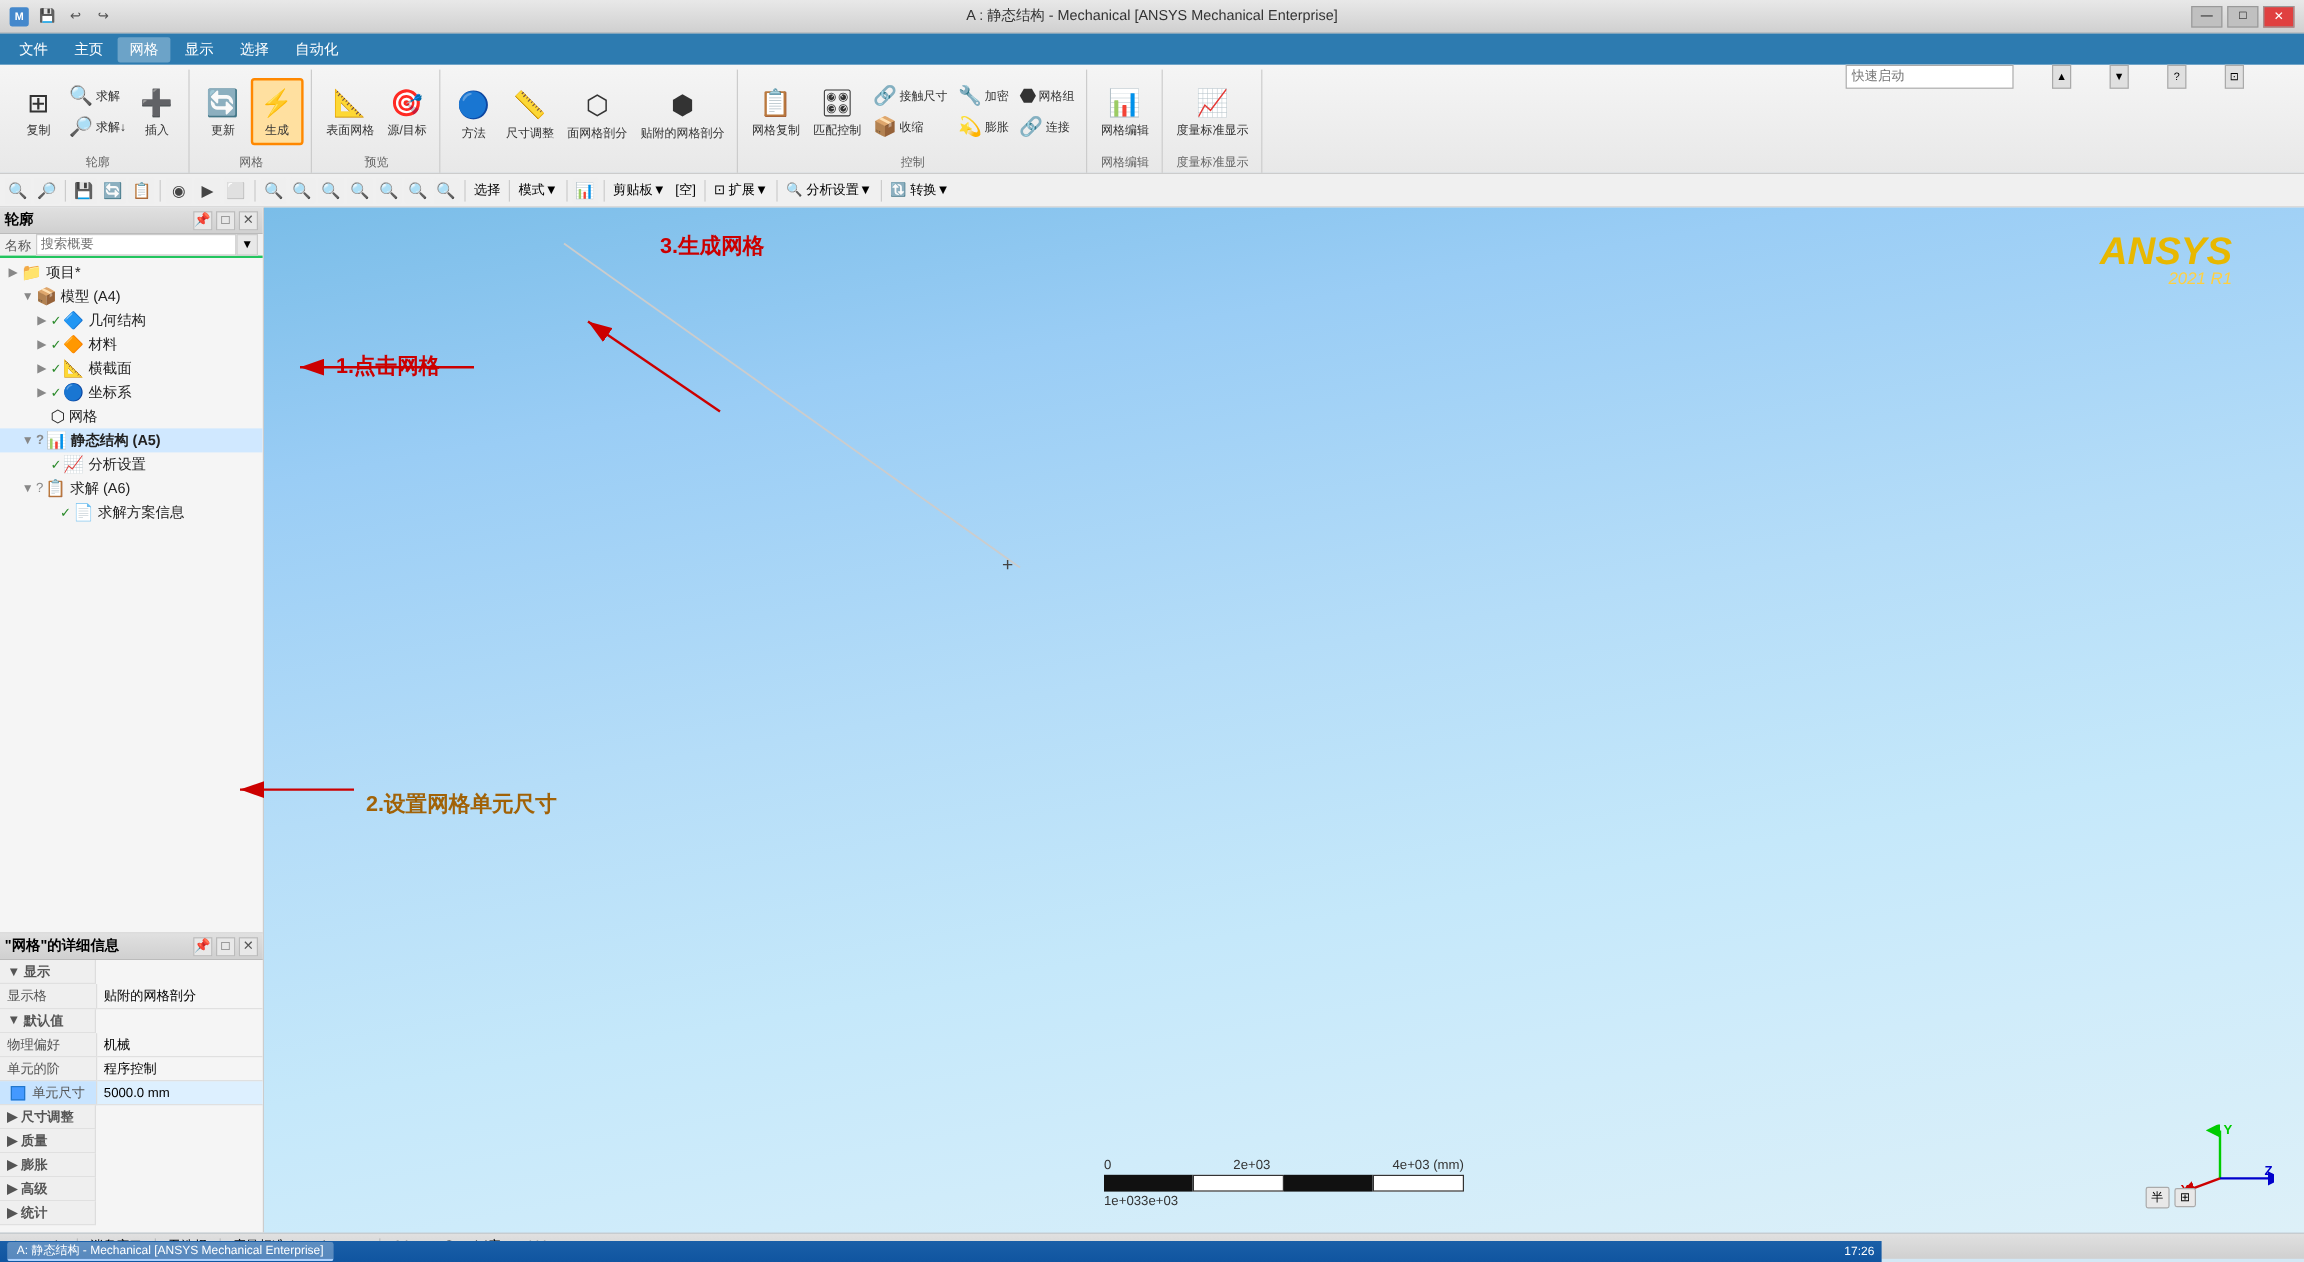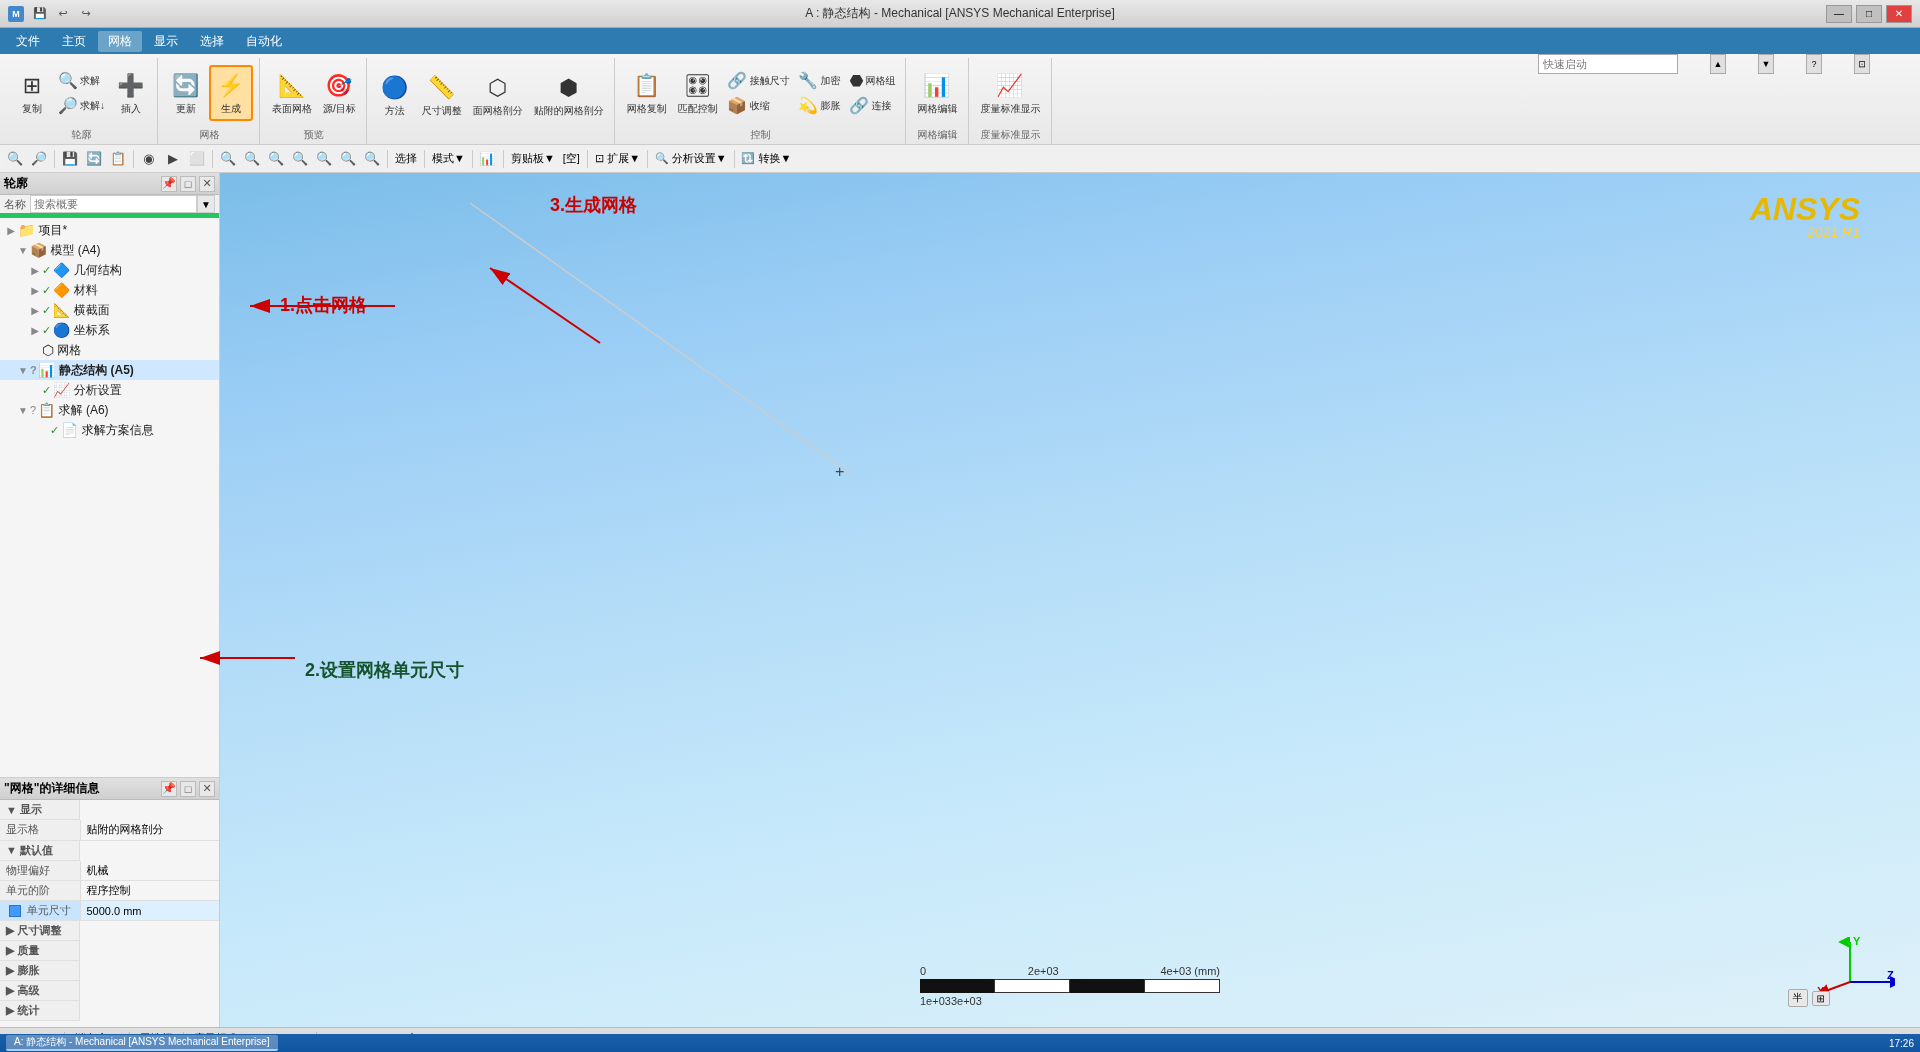--- a/index.html
+++ b/index.html
@@ -321,21 +321,21 @@
       gap: 10px;
     }
     .status-sep { width: 1px; height: 14px; background: #bbb; }
     .status-item { display: flex; align-items: center; gap: 4px; }
     .status-indicator { width: 10px; height: 10px; border-radius: 50%; background: #44aa44; }
 
     
     #taskbar {
       position: fixed;
       bottom: 0;
-      width: 1920px;
+      width: 1568px;
       height: 18px;
       background: linear-gradient(to bottom, #1a5fa8, #1055a0);
       display: flex;
       align-items: center;
       padding: 0 6px;
       gap: 4px;
     }
     .task-item {
       height: 16px;
       padding: 0 8px;
@@ -606,21 +606,21 @@
     <div style="flex:1;display:flex;flex-direction:column;overflow:hidden;">
       <div class="panel-header">
         <span>轮廓</span>
         <div class="panel-header-right">
           <button class="ph-btn">📌</button>
           <button class="ph-btn">□</button>
           <button class="ph-btn">✕</button>
         </div>
       </div>
 
-      <div style="display:flex;align-items:center;padding:0 4px;border-bottom:5px solid #22c55e;background:#f0f0f0;justify-content:center;">
+      <div style="display:flex;align-items:center;padding:0 4px;border-bottom:2px solid #22c55e;background:#f0f0f0;justify-content:center;">
         <span style="font-size:11px;margin-right:4px;color:#555;">名称</span>
         <input type="text" style="flex: 1 1 0%; height: 18px; border: 1px solid rgb(204, 204, 204); padding: 0px 3px; font-size: 11px;" placeholder="搜索概要">
         <button style="width:18px;height:18px;border:1px solid #ccc;background:#e8e8e8;font-size:10px;">▼</button>
       </div>
 
       <div id="tree-area">
 
         <div class="tree-node" style="padding-left:4px;">
           <span class="tree-expand">▶</span>
           <span class="tree-icon">📁</span>
@@ -867,21 +867,21 @@
     </div>
 
     <div class="nav-controls" style="bottom:20px;right:90px;">
       <button class="nav-ctrl-btn">半</button>
       <button class="nav-ctrl-btn">⊞</button>
     </div>
 
   </div>
 </div>
 
-<div style="position:absolute;left:305px;top:658px;color:#14532d;font-size:18px;font-weight:bold;z-index:50;">
+<div style="position:absolute;left:305px;top:658px;color:#a16207;font-size:18px;font-weight:bold;z-index:50;">
   <span>2.设置网格单元尺寸</span>
 </div>
 
 <svg style="position:absolute;left:0;top:600px;pointer-events:none;z-index:50;" width="320" height="80">
   <defs>
     <marker id="arrowhead2" markerWidth="10" markerHeight="7" refX="10" refY="3.5" orient="auto">
       <polygon points="0 0, 10 3.5, 0 7" fill="#cc0000"></polygon>
     </marker>
   </defs>
   <line x1="295" y1="58" x2="200" y2="58" stroke="#cc0000" stroke-width="2" marker-end="url(#arrowhead2)"></line>

